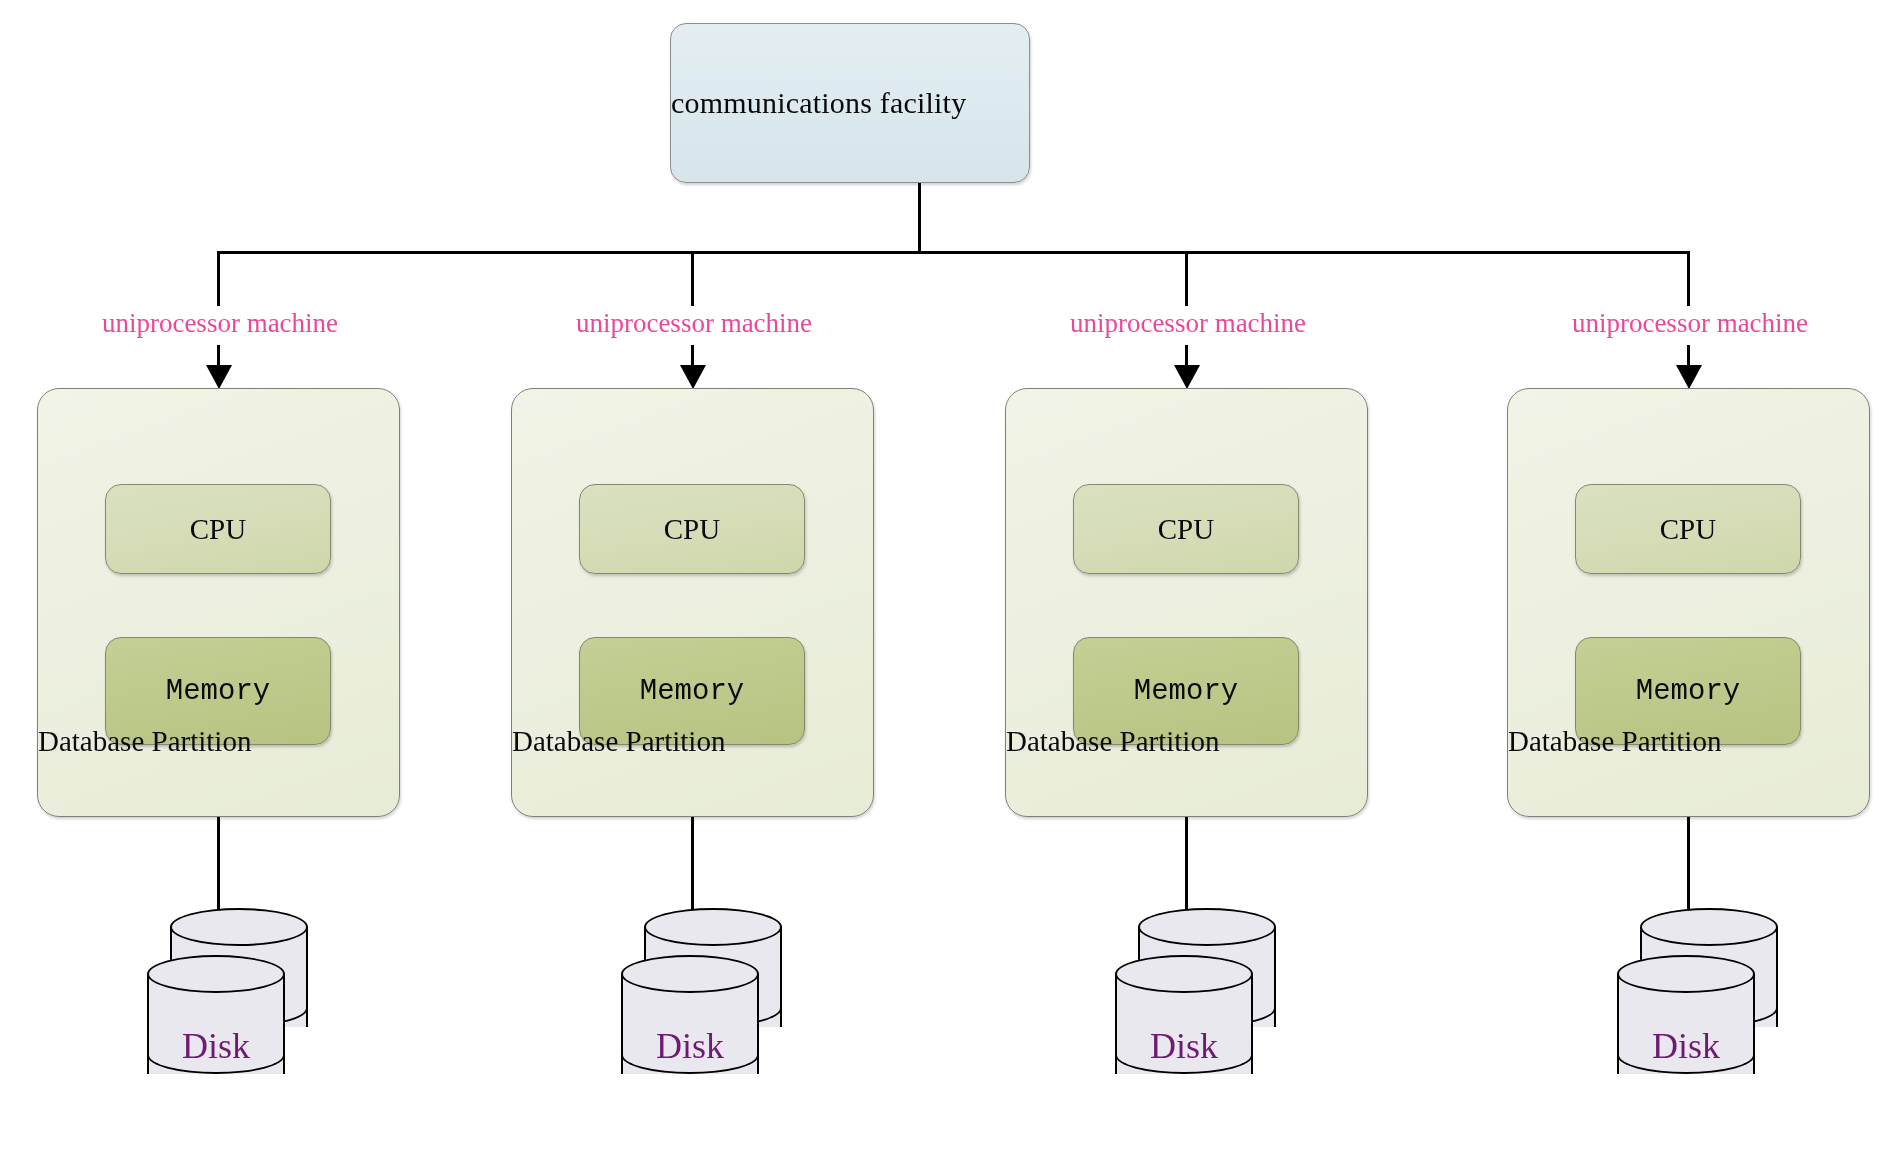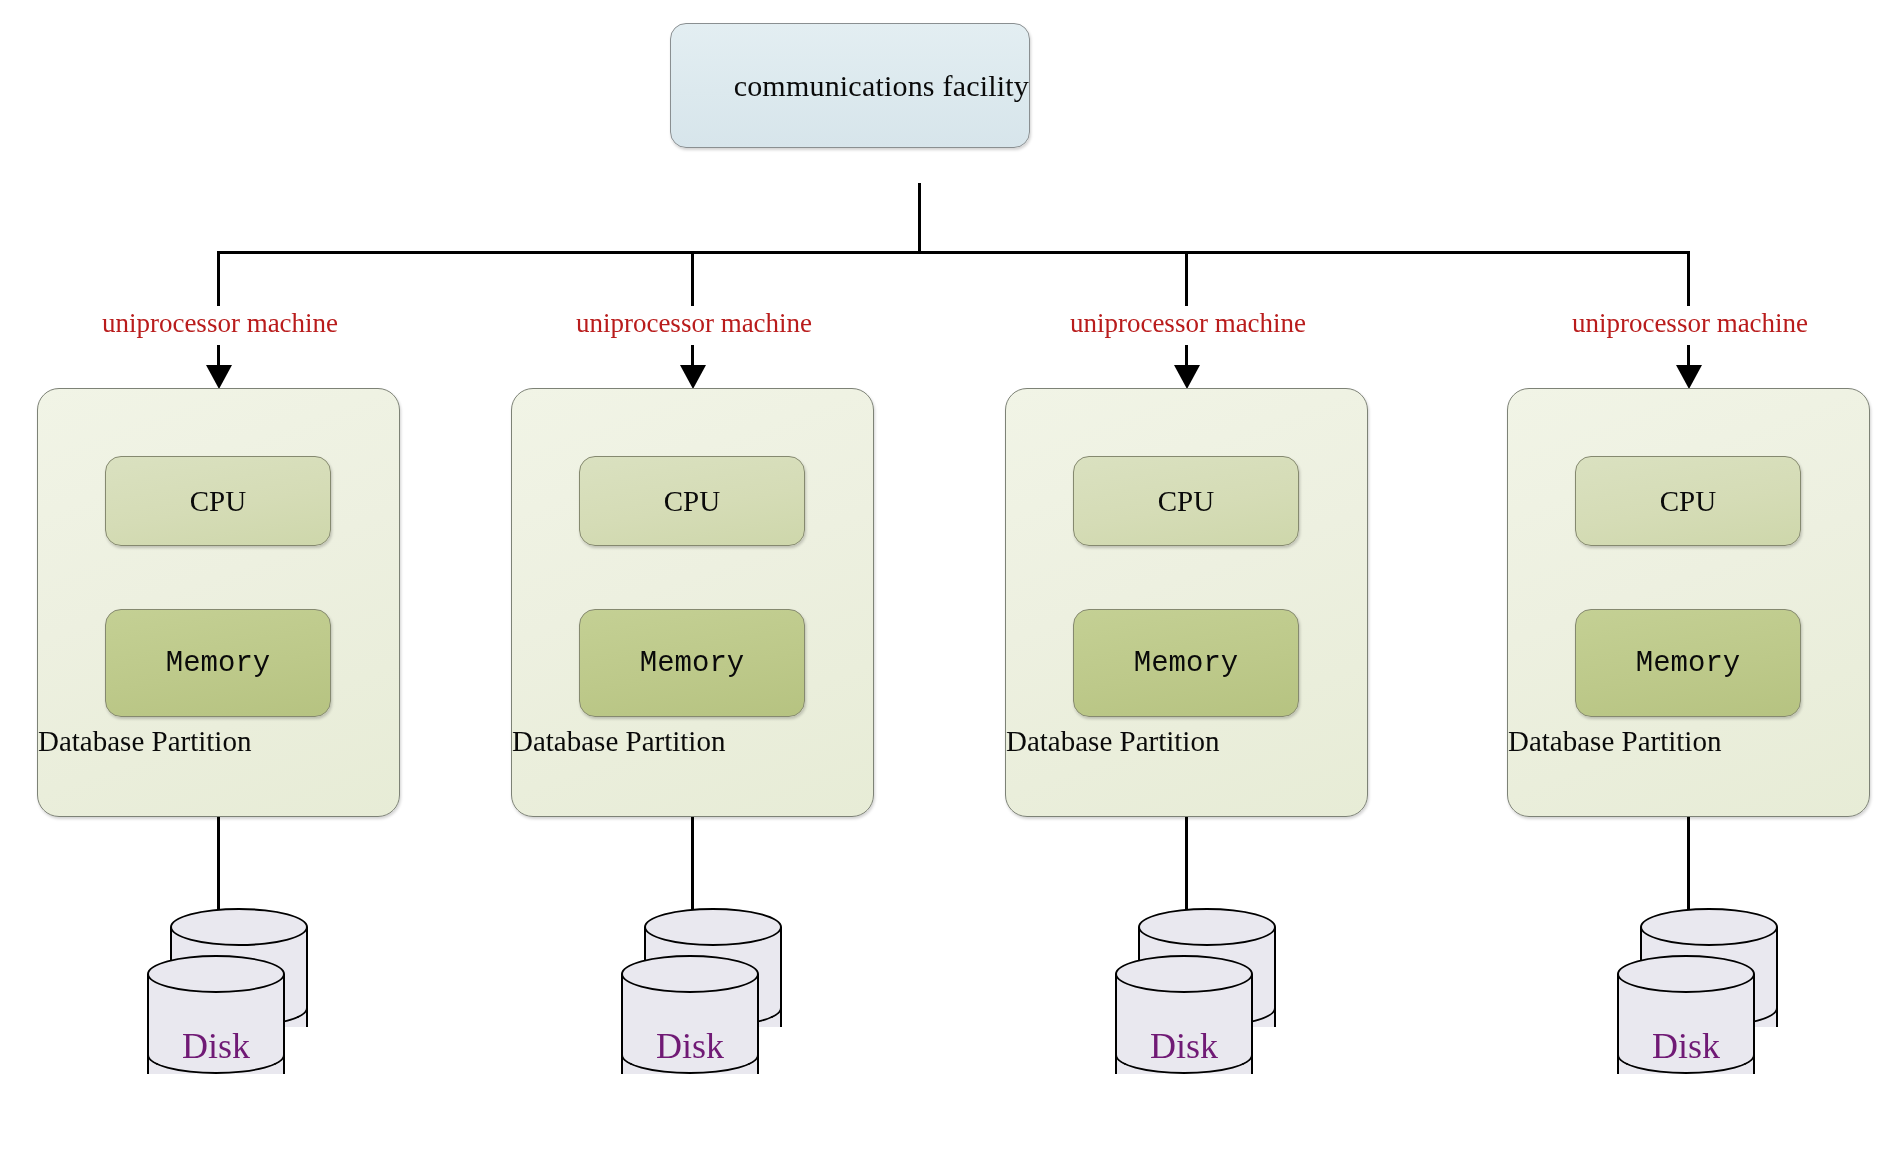--- a/index.html
+++ b/index.html
@@ -15,29 +15,29 @@
     font-family: "Liberation Serif", "DejaVu Serif", serif;
     overflow: hidden;
   }
 
   
   .comm-box {
     position: absolute;
     left: 670px;
     top: 23px;
     width: 360px;
-    height: 125px;
+    height: 160px;
     box-sizing: border-box;
     border: 1.6px solid #8a8f91;
     border-radius: 16px;
     background: linear-gradient(180deg, #e3eef2 0%, #dce9ee 55%, #d7e5eb 100%);
     box-shadow: 1px 2px 3px rgba(0,0,0,0.18);
     display: flex;
     align-items: center;
-    justify-content: flex-end;
+    justify-content: flex-start;
   }
   .comm-box .label {
     font-size: 30px;
     color: #0a0a0a;
     letter-spacing: 0.2px;
   }
 
   
   .vline {
     position: absolute;
@@ -57,21 +57,21 @@
     height: 0;
     border-left: 13px solid transparent;
     border-right: 13px solid transparent;
     border-top: 24px solid #000000;
   }
 
   
   .edge-label {
     position: absolute;
     font-size: 27px;
-    color: #b91c1c;
+    color: #ec4899;
     white-space: nowrap;
     transform: translateX(-50%);
     text-align: center;
   }
 
   
   .partition {
     position: absolute;
     width: 363px;
     height: 429px;
@@ -85,20 +85,21 @@
     position: absolute;
     left: 67px;
     width: 226px;
     box-sizing: border-box;
     border: 1.4px solid #85896f;
     border-radius: 16px;
     display: flex;
     align-items: center;
     justify-content: center;
     box-shadow: 1px 2px 3px rgba(0,0,0,0.20);
+    margin-top: 28px;
   }
   .cpu-box {
     top: 67px;
     height: 90px;
     background: linear-gradient(170deg, #dae1c0 0%, #d5dcb6 55%, #ced7ab 100%);
   }
   .mem-box {
     top: 220px;
     height: 108px;
     background: linear-gradient(170deg, #c4d094 0%, #bdc98a 55%, #b6c381 100%);

